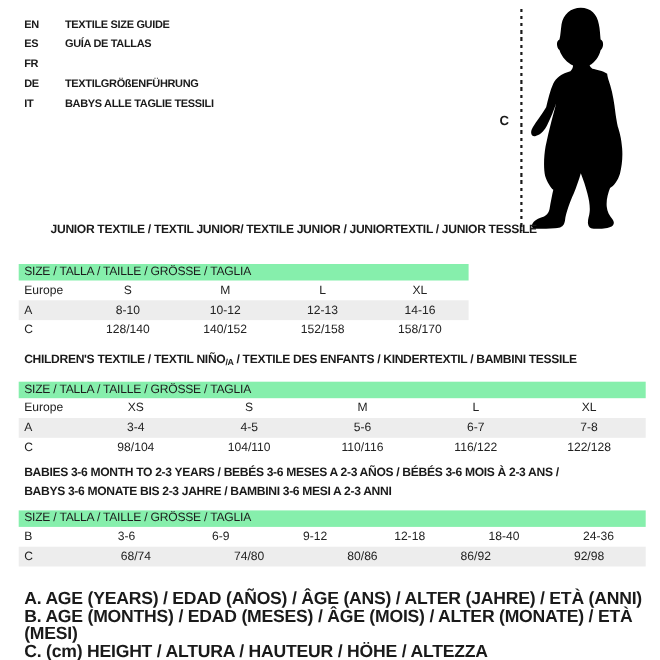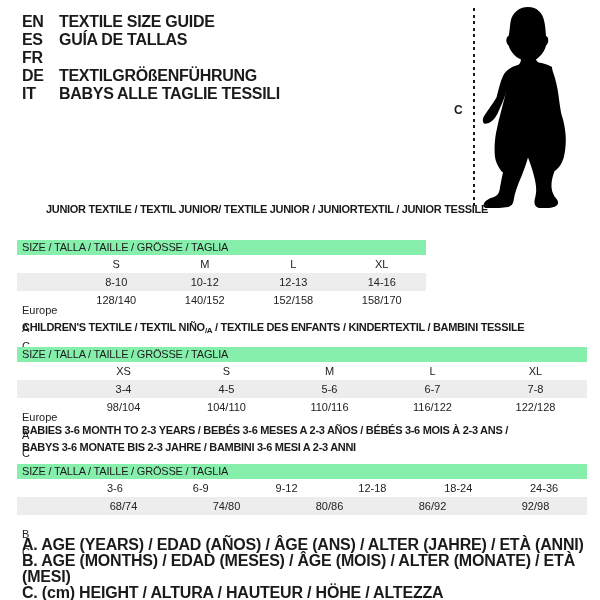--- a/index.html
+++ b/index.html
@@ -5,21 +5,21 @@
   html,body { margin:0; padding:0; background:#fff; }
   #canvas {
     position:relative; width:600px; height:600px; background:#ffffff;
     font-family:"Liberation Sans", sans-serif; color:#1a1a1a; overflow:hidden;
     -webkit-font-smoothing:antialiased;
   }
 
   
   .lang-list { position:absolute; left:22px; top:13px; }
   .lang-row  { display:flex; height:18px; align-items:center;
-               font-weight:bold; font-size:16px; letter-spacing:-0.3px; }
+               font-weight:bold; font-size:10px; letter-spacing:-0.3px; }
   .lang-code { width:37px; }
 
   
   .measure-line {
     position:absolute; left:473px; top:8px; width:2px; height:202px;
     background:repeating-linear-gradient(to bottom,
       #1a1a1a 0px, #1a1a1a 3px, transparent 3px, transparent 6.5px);
   }
   .measure-label { position:absolute; left:454px; top:103px;
                    font-size:12px; font-weight:bold; }
@@ -32,21 +32,21 @@
   #children-title { top:321px;text-align:center; }
   #babies-title   { top:422px; line-height:17px; white-space:normal; width:560px; }
   .title-sub { font-size:8px; vertical-align:-2px; }
 
   
   .size-table { position:absolute; left:17px; font-size:11px; color:#222222; }
   .t-header { background:#86efac; height:15px; line-height:15px;
               padding-left:5px; color:#1c1c1c; letter-spacing:-0.2px; }
   .t-row   { display:flex; height:18px; line-height:18px; }
   .t-row.shaded { background:#ededed; }
-  .t-label { width:55px; padding-left:5px; box-sizing:border-box;margin-top:46px; }
+  .t-label { width:55px; padding-left:5px; box-sizing:border-box; }
   .t-cell  { flex:1; text-align:center; }
   #junior-table   { top:240px; width:409px; }
   #children-table { top:347px; width:570px; }
   #babies-table   { top:464px; width:570px; }
 
   
   .footnotes { position:absolute; left:22px; top:537px; font-size:16px;
                font-weight:bold; letter-spacing:-0.2px; line-height:16px; }
 </style>
 </head>
@@ -164,21 +164,21 @@
     <div>BABYS 3-6 MONATE BIS 2-3 JAHRE / BAMBINI 3-6 MESI A 2-3 ANNI</div>
   </div>
   <div class="size-table" id="babies-table">
     <div class="t-header">SIZE / TALLA / TAILLE / GRÖSSE / TAGLIA</div>
     <div class="t-row">
       <div class="t-label">B</div>
       <div class="t-cell">3-6</div>
       <div class="t-cell">6-9</div>
       <div class="t-cell">9-12</div>
       <div class="t-cell">12-18</div>
-      <div class="t-cell">18-24</div>
+      <div class="t-cell">18-40</div>
       <div class="t-cell">24-36</div>
     </div>
     <div class="t-row shaded">
       <div class="t-label">C</div>
       <div class="t-cell">68/74</div>
       <div class="t-cell">74/80</div>
       <div class="t-cell">80/86</div>
       <div class="t-cell">86/92</div>
       <div class="t-cell">92/98</div>
     </div>

